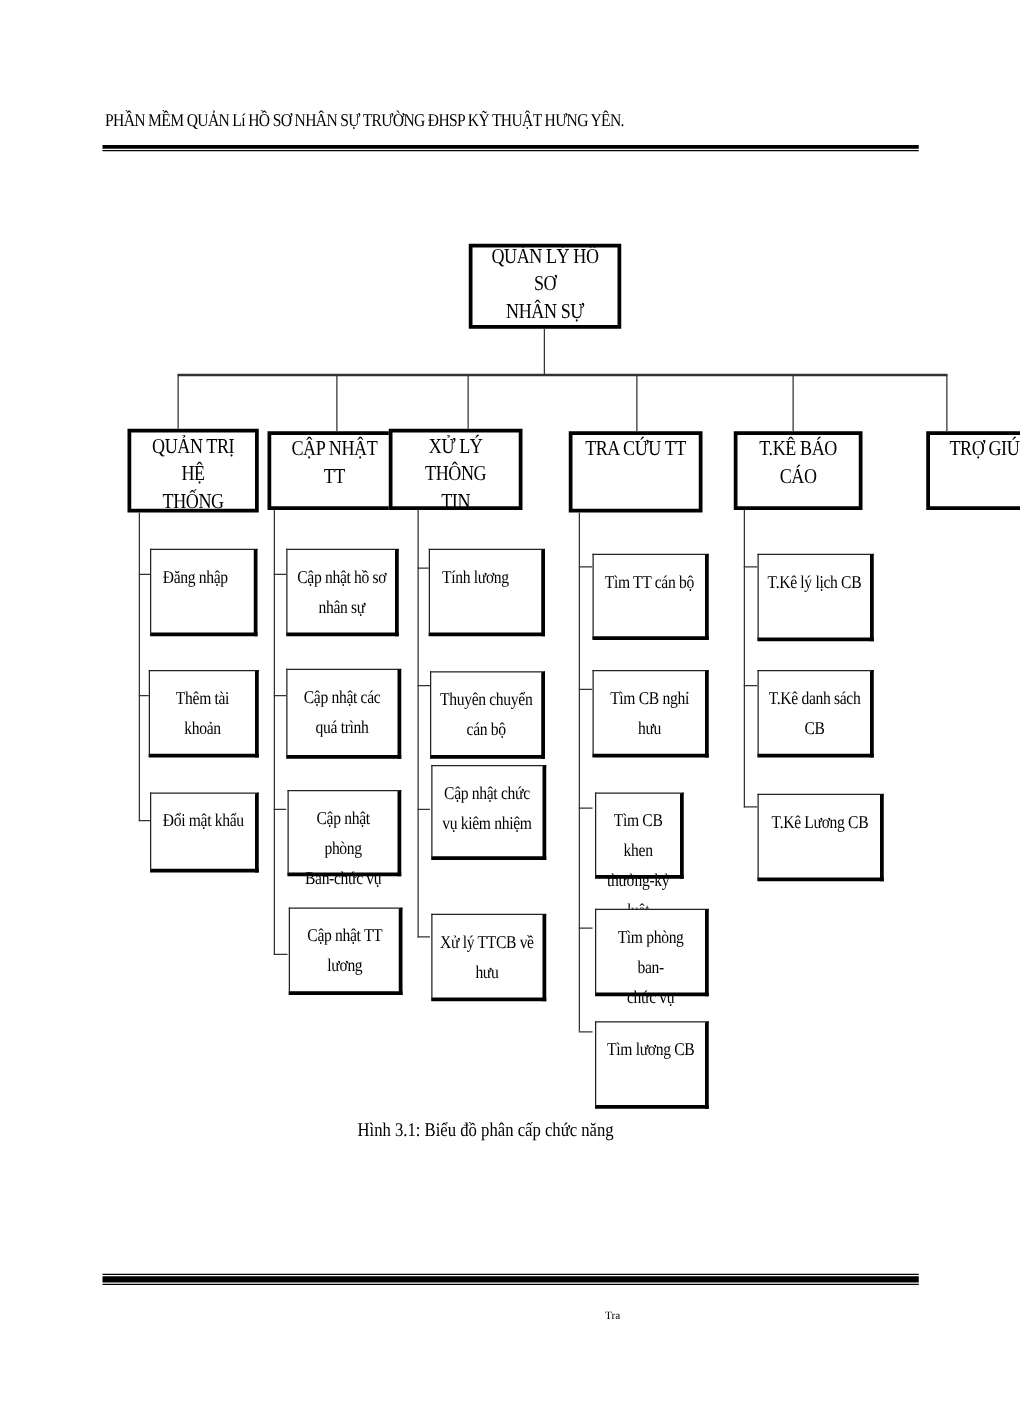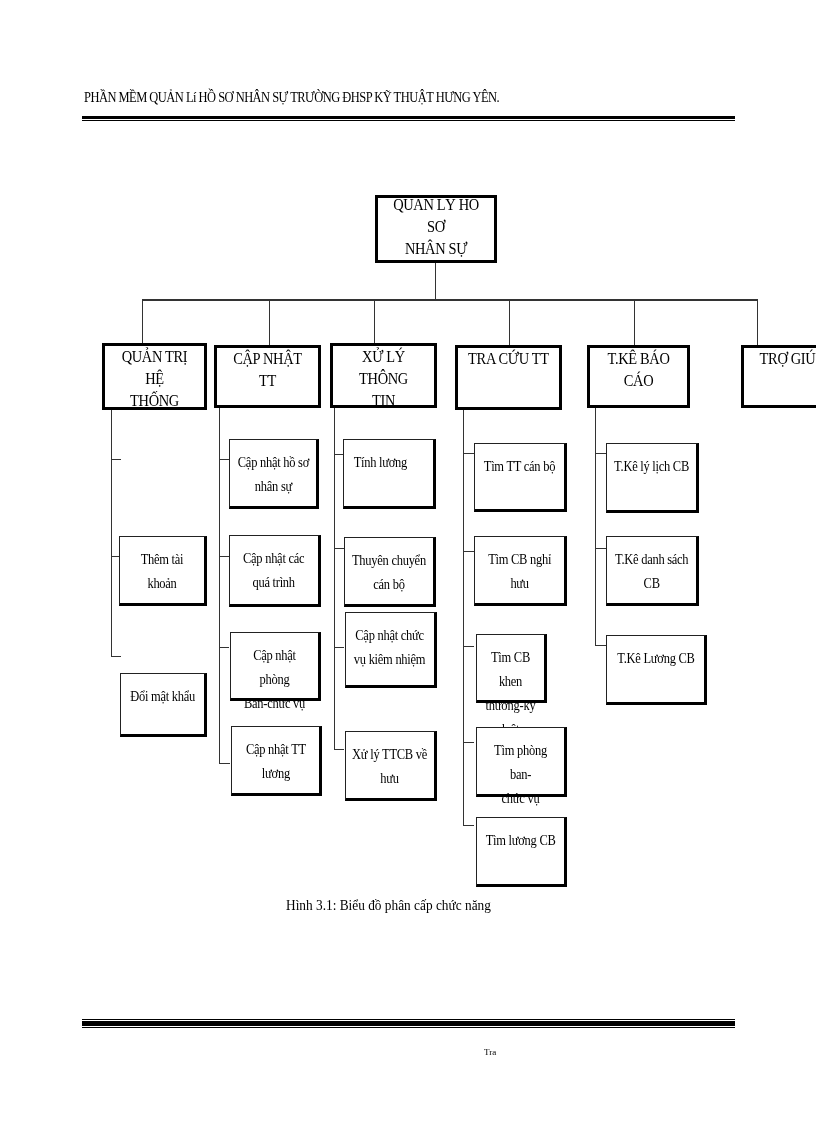--- a/index.html
+++ b/index.html
@@ -49,42 +49,45 @@
   <div class="line" style="left:634px; top:300px; width:1px; height:45px;"></div>
   <div class="line" style="left:757px; top:300px; width:1px; height:45px;"></div>
 
   <div class="box l1" style="left:102px; top:343px; width:105px; height:67px;">
     <span>QUẢN TRỊ HỆ
 THỐNG</span>
   </div>
   <div class="box l1" style="left:214px; top:345px; width:107px; height:63px;">
     <span>CẬP NHẬT TT</span>
   </div>
-  <div class="box l1" style="left:330px; top:343px; width:107px; height:65px;">
+  <div class="box l1" style="left:311px; top:343px; width:107px; height:65px;">
     <span>XỬ LÝ THÔNG
 TIN</span>
   </div>
   <div class="box l1" style="left:455px; top:345px; width:107px; height:65px;">
     <span>TRA CỨU TT</span>
   </div>
   <div class="box l1" style="left:587px; top:345px; width:103px; height:63px;">
     <span>T.KÊ BÁO CÁO</span>
   </div>
   <div class="box l1" style="left:697px; top:345px; width:100px; height:63px;margin-left:44px;">
     <span>TRỢ GIÚP</span>
   </div>
 
   <div class="line" style="left:111px; top:410px; width:1px; height:247px;"></div>
   <div class="line" style="left:111px; top:459px; width:10px; height:1px;"></div>
   <div class="line" style="left:111px; top:556px; width:10px; height:1px;"></div>
   <div class="line" style="left:111px; top:656px; width:10px; height:1px;"></div>
+  <div class="box l2" style="left:120px; top:439px; width:86px; height:70px;">
+    <span style="text-align:left; width:100%; padding-left:4px;">Đăng nhập</span>
+  </div>
   <div class="box l2" style="left:119px; top:536px; width:88px; height:70px;">
     <span>Thêm tài khoản</span>
   </div>
-  <div class="box l2" style="left:120px; top:634px; width:87px; height:64px;margin-top:39px;">
+  <div class="box l2" style="left:120px; top:634px; width:87px; height:64px;">
     <span style="text-align:left; width:100%; padding-left:4px;">Đổi mật khẩu</span>
   </div>
 
   <div class="line" style="left:219px; top:408px; width:1px; height:356px;"></div>
   <div class="line" style="left:219px; top:459px; width:10px; height:1px;"></div>
   <div class="line" style="left:219px; top:556px; width:10px; height:1px;"></div>
   <div class="line" style="left:219px; top:647px; width:10px; height:1px;"></div>
   <div class="line" style="left:219px; top:763px; width:11px; height:1px;"></div>
   <div class="box l2" style="left:229px; top:535px; width:92px; height:72px;">
     <span>Cập nhật các

